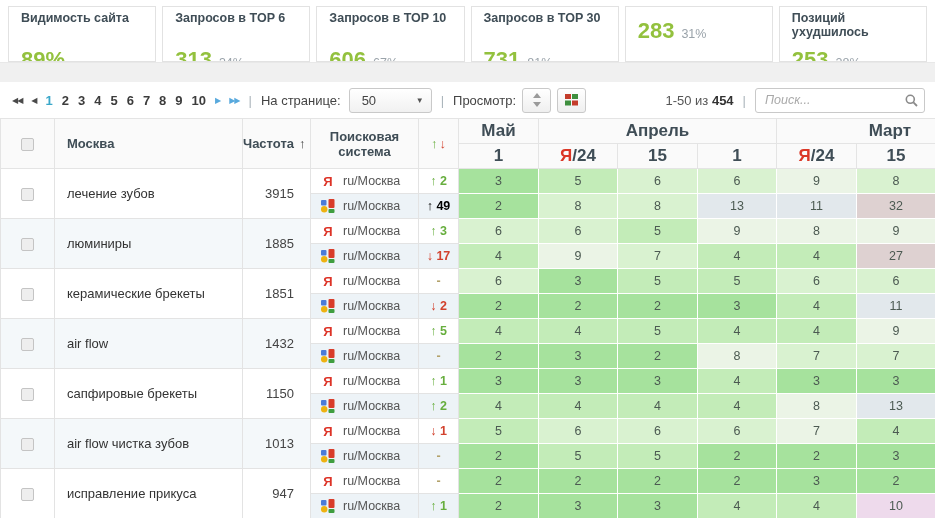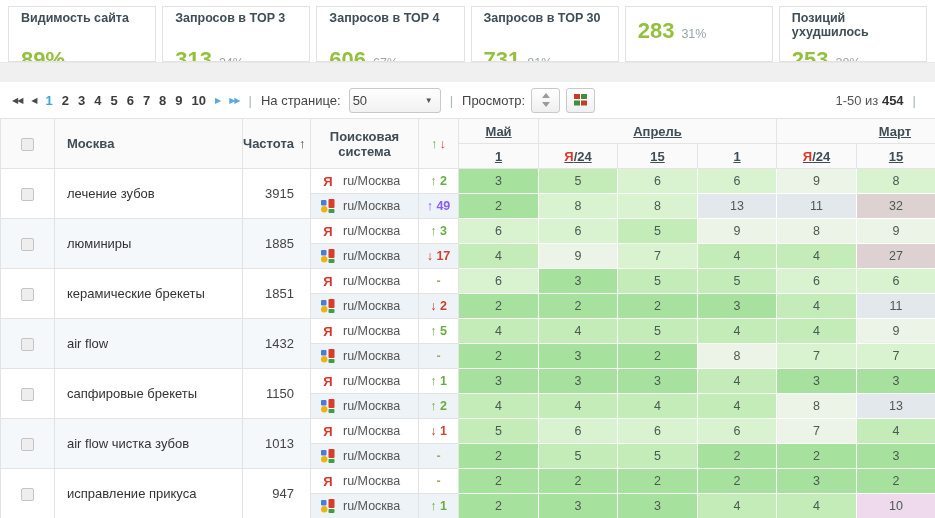--- a/index.html
+++ b/index.html
@@ -18,42 +18,42 @@
 
   
   .toolbar { height:36px; display:flex; align-items:center; padding:0 10px 0 12px; background:#fff; }
   .pager { display:flex; align-items:center; gap:9px; font-weight:bold; color:#3c3c3c; }
   .pg-arrow { font-size:8px; letter-spacing:-1px; cursor:pointer; color:#4a4a4a; }
   .pg-arrow.fwd { color:#58a9dd; }
   .pg-num { cursor:pointer; }
   .pg-num.current { color:#3aa7c9; }
   .sep { color:#aab4bb; margin:0 9px; }
   .tb-label { color:#444; }
-  .select { display:inline-flex; align-items:center; justify-content:space-between; width:92px; height:25px;
+  .select { display:inline-flex; align-items:center; justify-content:space-between; width:83px; height:25px;
     border:1px solid #c9c9c9; border-radius:3px; background:linear-gradient(#fff,#f1f1f1);
-    padding:0 7px 0 3px; margin-left:8px; cursor:pointer; }
+    padding:0 7px 0 12px; margin-left:8px; cursor:pointer; }
   .select .caret { font-size:8px; color:#555; }
   .icon-btn { display:inline-flex; align-items:center; justify-content:center; width:29px; height:25px;
     border:1px solid #c9c9c9; border-radius:3px; background:linear-gradient(#fff,#efefef);
     margin-left:6px; cursor:pointer; }
   .spacer { flex:1; }
   .range { color:#555; white-space:nowrap; }
   .range b { color:#333; }
   .search { position:relative; display:inline-block; }
   .search input { width:170px; height:25px; border:1px solid #c9c9c9; border-radius:3px;
     padding:0 26px 0 9px; font-style:italic; font-size:12.5px; color:#555;
     font-family:"Liberation Sans","DejaVu Sans",sans-serif; outline:none; }
   .search input::placeholder { color:#a9a9a9; font-style:italic; }
   .search .mag { position:absolute; right:7px; top:6px; }
 
   
   table { width:935px; border-collapse:collapse; table-layout:fixed; }
   th, td { height:25px; padding:0; font-size:13px; overflow:hidden; white-space:nowrap; }
   th { background:#fafafa; border:1px solid #e4e4e4; color:#3f4d56; font-weight:bold; }
-  th.mo, th.day { font-size:13px;text-decoration:underline; }
+  th.mo, th.day { font-size:17px; }
   th .red { color:#db3727; }
   th.mo.right { text-align:right; padding-right:24px; }
   td { border:1px solid #e3e3e3; color:#444; }
   td.cb-cell { text-align:center; }
   td.q { padding-left:12px; color:#333; }
   td.f { text-align:right; padding-right:16px; }
   td.eng { padding-left:10px; font-size:12.5px; color:#555; }
   td.eng .er { display:flex; align-items:center; gap:8px; }
   td.eng .ya { color:#dd3327; font-weight:bold; font-size:13px; width:14px; text-align:center; }
   td.chg { text-align:center; font-size:12.5px; font-weight:bold; }
@@ -73,28 +73,28 @@
 <div class="page">
 
   <div class="cards" id="cards">
       <div class="card">
         <div class="card-title">Видимость сайта</div>
         <div class="card-valrow">
           <span class="card-value" style="color: rgb(147, 193, 62);">89%</span>
         </div>
       </div>
       <div class="card">
-        <div class="card-title">Запросов в TOP 3</div>
+        <div class="card-title">Запросов в TOP 6</div>
         <div class="card-valrow">
           <span class="card-value" style="color: rgb(147, 193, 62);">313</span>
           <span class="card-pct">34%</span>
         </div>
       </div>
       <div class="card">
-        <div class="card-title">Запросов в TOP 4</div>
+        <div class="card-title">Запросов в TOP 10</div>
         <div class="card-valrow">
           <span class="card-value" style="color: rgb(147, 193, 62);">606</span>
           <span class="card-pct">67%</span>
         </div>
       </div>
       <div class="card">
         <div class="card-title">Запросов в TOP 30</div>
         <div class="card-valrow">
           <span class="card-value" style="color: rgb(147, 193, 62);">731</span>
           <span class="card-pct">81%</span>
@@ -155,20 +155,27 @@
           <rect y="6.5" width="6" height="5" fill="#3f8f3f"></rect>
           <rect x="7" y="6.5" width="6" height="5" fill="#c43d2c"></rect>
         </svg>
     </button>
     <div class="spacer"></div>
     <span class="range">
       <span>1-50 из</span>
       <b>454</b>
     </span>
     <span class="sep">|</span>
+    <span class="search">
+      <input placeholder="Поиск..." style="">
+      <svg class="mag" width="13" height="13" viewBox="0 0 13 13">
+          <circle cx="5.3" cy="5.3" r="4" fill="none" stroke="#8a8a8a" stroke-width="1.6"></circle>
+          <line x1="8.4" y1="8.4" x2="12" y2="12" stroke="#8a8a8a" stroke-width="1.8"></line>
+        </svg>
+    </span>
   </div>
 
   <table>
     <colgroup>
       <col style="width:54px">
         <col style="width:188px">
         <col style="width:68px">
       <col style="width:108px">
         <col style="width:40px">
       <col style="width:80px">
@@ -222,21 +229,21 @@
             <div class="er">
               <svg width="14" height="14" viewBox="0 0 14 14">
                 <rect x="0" y="1" width="5.5" height="5.5" rx="1" fill="#4c7bd9"></rect>
                 <rect x="7.5" y="0" width="6" height="9" rx="1" fill="#d93d2a"></rect>
                 <circle cx="3.2" cy="10.3" r="3.2" fill="#eeb211"></circle>
                 <rect x="7.5" y="10" width="6" height="4" rx="1" fill="#3f9e3f"></rect>
               </svg>
               <span>ru/Москва</span>
             </div>
           </td>
-          <td class="chg" style="color: #8b5cf6;"><span class="arr">↑</span> 49</td>
+          <td class="chg" style="color: #000000;"><span class="arr">↑</span> 49</td>
           <td class="pos" style="background: rgb(166, 226, 157);">2</td>
           <td class="pos" style="background: rgb(217, 242, 208);">8</td>
           <td class="pos" style="background: rgb(217, 242, 208);">8</td>
           <td class="pos" style="background: rgb(226, 232, 236);">13</td>
           <td class="pos" style="background: rgb(226, 232, 236);">11</td>
           <td class="pos" style="background: rgb(222, 209, 209);">32</td>
         </tr>
         <tr class="sub0">
           <td class="cb-cell blk-alt" rowspan="2"><span class="cb"></span></td>
           <td class="q blk-alt" rowspan="2">люминиры</td>

